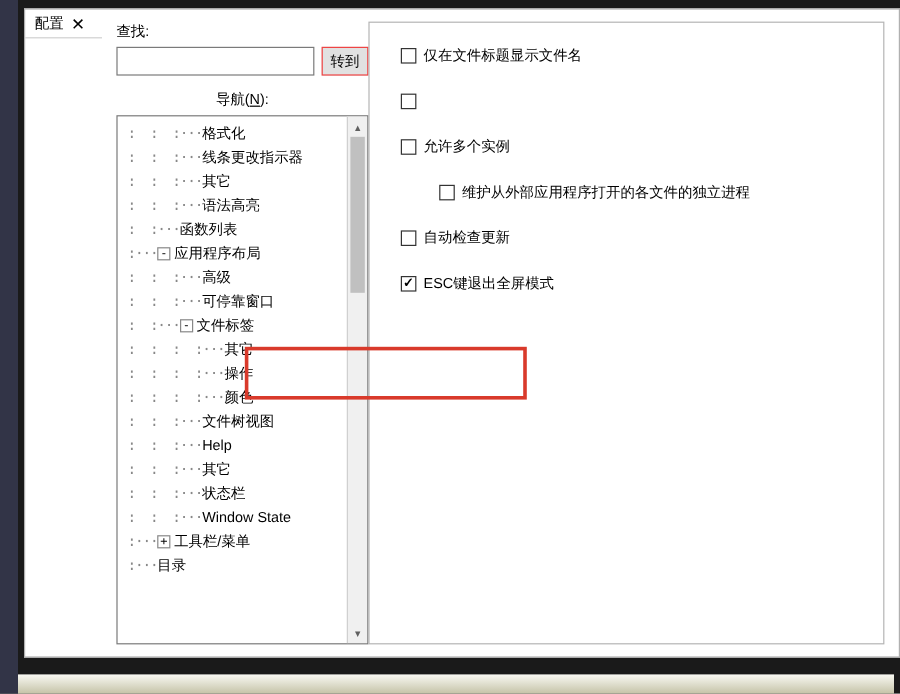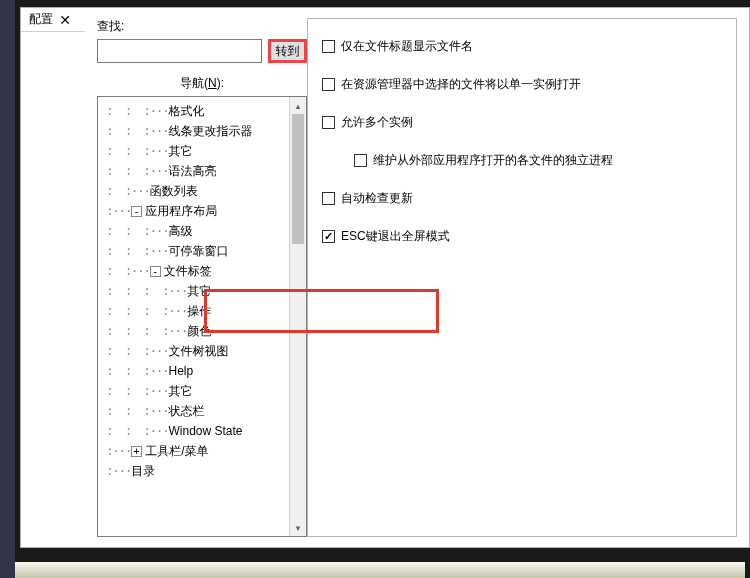--- a/index.html
+++ b/index.html
@@ -48,21 +48,21 @@
   flex: 1;
   height: 24px;
   border: 1px solid #7a7a7a;
   padding: 2px 4px;
   font-size: 12px;
 }
 .goto-btn {
   width: 48px;
   height: 24px;
   background: #e1e1e1;
-  border: 3px solid #ef4444;
+  border: 1px solid #ef4444;
   font-size: 12px;
   cursor: pointer;
 }
 .nav-label { margin-bottom: 4px; text-align: center; }
 .nav-label u { text-decoration: underline; }
 .tree-box {
   flex: 1;
   border: 1px solid #7a7a7a;
   position: relative;
   overflow: hidden;
@@ -94,21 +94,21 @@
 .tree-item .dotline { color:#888; font-family: monospace; letter-spacing:-1px; white-space:pre; }
 .tree-item .expander {
   display:inline-block; width:11px; height:11px; border:1px solid #888;
   line-height:9px; text-align:center; font-size:10px; margin:0 3px 0 0;
   font-family: monospace;
 }
 .tree-item .label-text { }
 .right-col {
   flex: 1;
   border: 1px solid #b5b5b5;
-  padding: 18px 14px 14px 14px;
+  padding: 18px 14px 14px 26px;
   position: relative;
 }
 .opt-row {
   display: flex;
   align-items: center;
   height: 18px;
   margin-bottom: 20px;
 }
 .opt-row.indent { margin-left: 32px; }
 .chk {
@@ -249,21 +249,20 @@
         </div>
       </div>
     </div>
     <div class="right-col" id="right-col">
         <div class="opt-row">
           <span class="chk"></span>
           <span>仅在文件标题显示文件名</span>
         </div>
         <div class="opt-row">
           <span class="chk"></span>
-          <span>在资源管理器中选择的文件将以单一实例打开</span>
         </div>
         <div class="opt-row">
           <span class="chk"></span>
           <span>允许多个实例</span>
         </div>
         <div class="opt-row indent">
           <span class="chk"></span>
           <span>维护从外部应用程序打开的各文件的独立进程</span>
         </div>
         <div class="opt-row">

